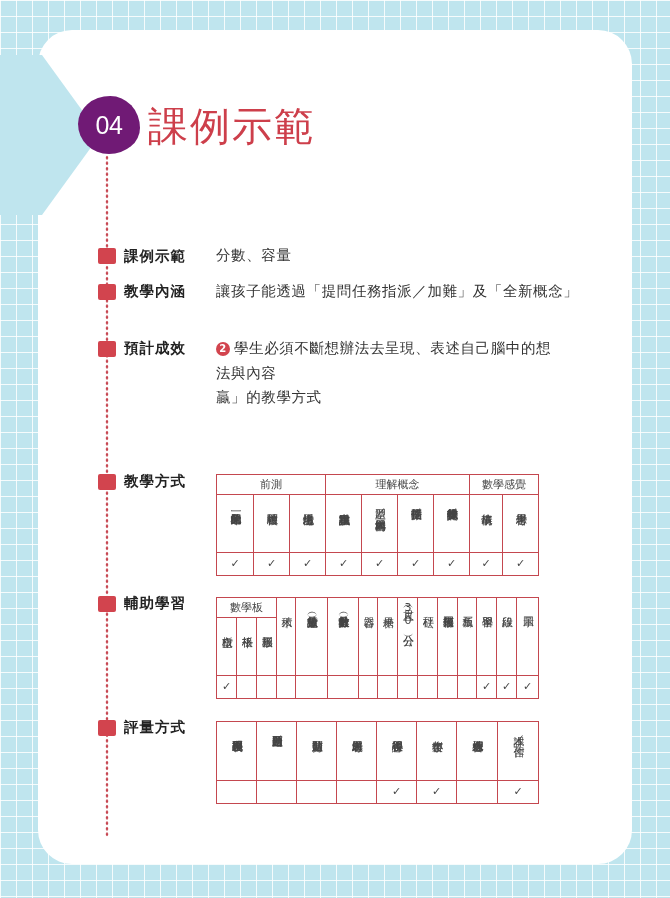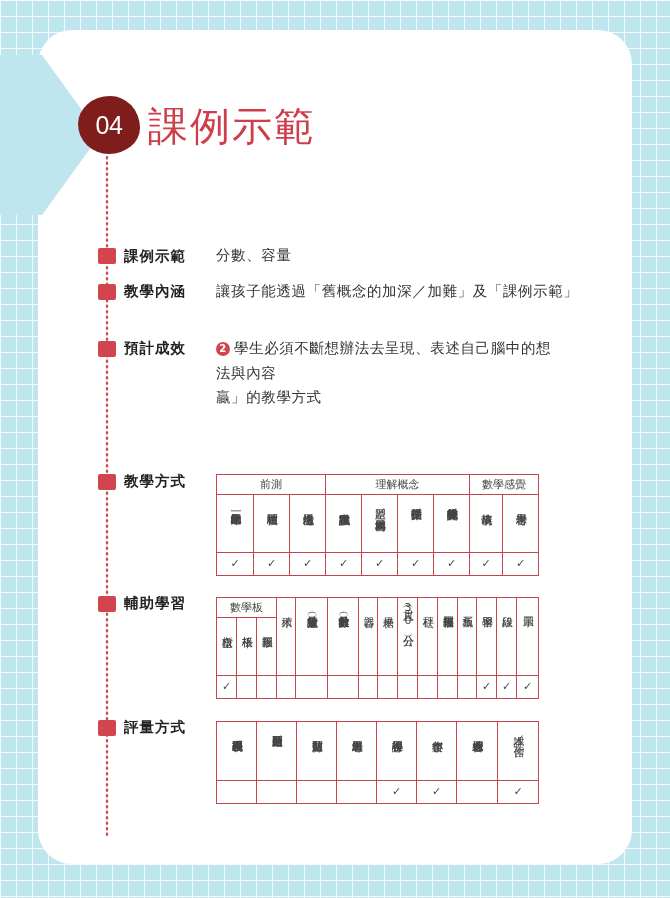--- a/index.html
+++ b/index.html
@@ -16,21 +16,21 @@
     position:absolute; left:38px; top:30px; width:594px; height:834px;
     background:#fff; border-radius:34px;
   }
   .chevron {
     position:absolute; left:0; top:55px; width:100px; height:160px;
     background:#bfe5ee;
     clip-path: polygon(0 0, 42% 0, 100% 50%, 42% 100%, 0 100%);
   }
   .badge {
     position:absolute; left:78px; top:96px; width:62px; height:58px;
-    background:#7f1d1d; border-radius:52% 48% 50% 50% / 48% 55% 45% 52%;
+    background:#701a75; border-radius:52% 48% 50% 50% / 48% 55% 45% 52%;
     color:#fff; font-size:25px; display:flex; align-items:center; justify-content:center;
     font-family:"Liberation Sans", sans-serif; letter-spacing:-0.5px;
   }
   .title {
     position:absolute; left:148px; top:100px; font-size:40px; color:#cd3f4b;
     font-family:"DejaVu Serif", "Liberation Serif", serif; letter-spacing:2px; line-height:52px;
   }
   .dotline {
     position:absolute; left:105px; top:155px; width:4px; height:682px;
     background-image: radial-gradient(circle, #c64550 1.4px, transparent 1.6px);
@@ -78,21 +78,21 @@
 
 <div class="dotline"></div>
 
 <div class="marker" style="top:248px"></div>
 <div class="label" style="top:247px">課例示範</div>
 <div class="text" style="top:243px">分數、容量</div>
 
 <div class="marker" style="top:284px"></div>
 <div class="label" style="top:282px">教學內涵</div>
 <div class="text" style="top:279px">
-  <div>讓孩子能透過「舊概念的加深／加難」及「課例示範」</div>
+  <div>讓孩子能透過「提問任務指派／加難」及「全新概念」</div>
 </div>
 
 <div class="marker" style="top:341px"></div>
 <div class="label" style="top:339px">預計成效</div>
 <div class="text" style="top:336px; width:350px">
   <div><span class="num">2</span><span>學生必須不斷想辦法去呈現、表述自己腦中的想</span></div>
   <div>法與內容</div>
   <div>贏」的教學方式</div>
 </div>
 

